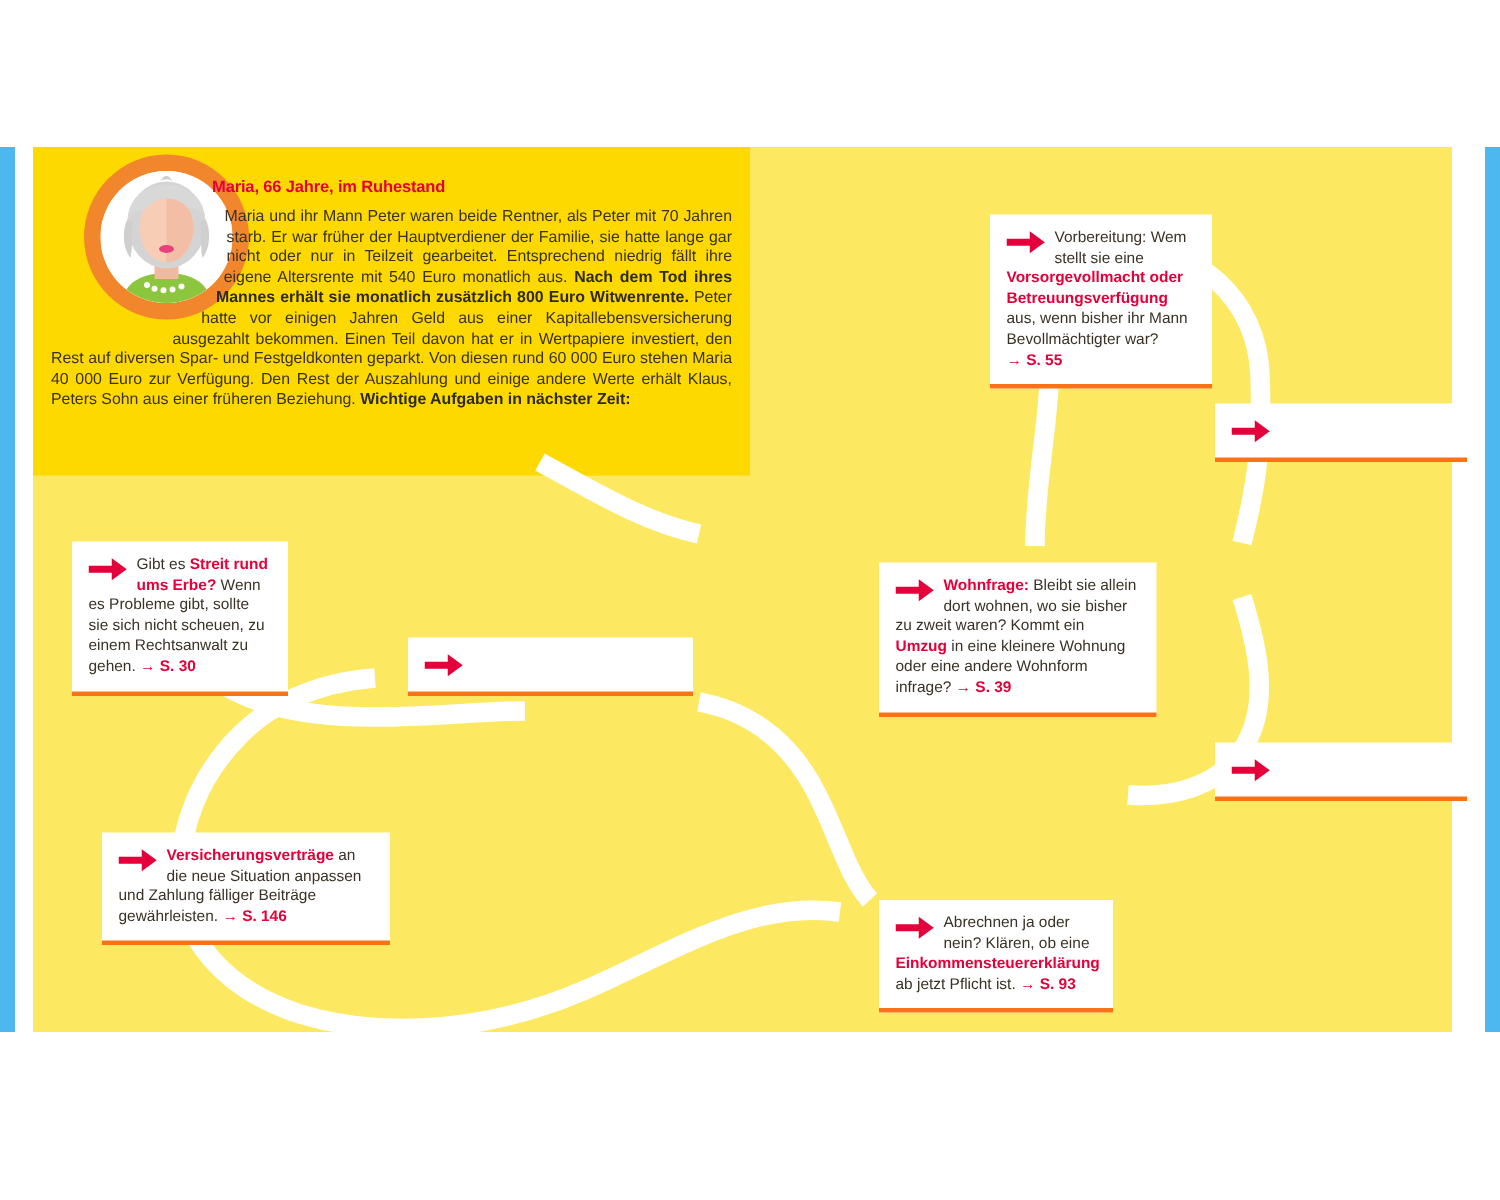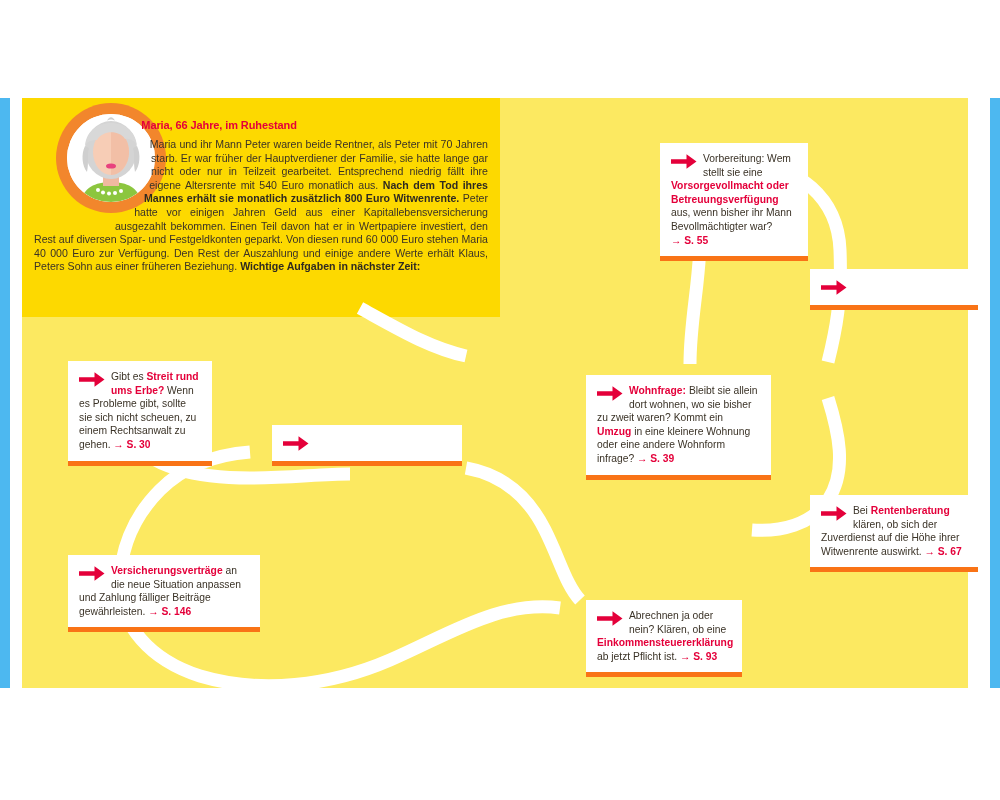--- a/index.html
+++ b/index.html
@@ -63,21 +63,21 @@
     color:#3a3226;font-size:10.6px;line-height:13.6px;
     text-align:justify;text-align-last:left;margin:0;
   }
   .head-body b{font-weight:bold;color:#2f2a20;}
 
   
   .card{
     position:absolute;background:#ffffff;
     box-sizing:border-box;
     padding:9px 11px 9px 11px;
-    border-bottom:5px solid #f97316;
+    border-bottom:3px solid #f97316;
     color:#3a3226;
     font-size:10.3px;line-height:13.6px;
   }
   .card .arrow{
     float:left;width:26px;height:17px;margin:1px 6px 0 0;
   }
   .card b{color:#e4003a;font-weight:bold;}
   .card .pg{color:#e4003a;font-weight:bold;white-space:nowrap;}
   .card p{margin:0;}
 </style>
@@ -146,21 +146,21 @@
     </div>
   </div>
 
   <div class="headtext">
     <div class="float-circle"></div>
     <div class="head-title">Maria, 66 Jahre, im Ruhestand</div>
     <p class="head-body">Maria und ihr Mann Peter waren beide Rentner, als Peter mit 70 Jahren starb. Er war früher der Hauptverdiener der Familie, sie hatte lange gar nicht oder nur in Teilzeit gearbeitet. Entsprechend niedrig fällt ihre eigene Altersrente mit 540 Euro monatlich aus. <b>Nach dem Tod ihres Mannes erhält sie monatlich zusätzlich 800 Euro Witwenrente.</b> Peter hatte vor einigen Jahren Geld aus einer Kapitallebensversicherung ausgezahlt bekommen. Einen Teil davon hat er in Wertpapiere investiert, den Rest auf diversen Spar- und Festgeldkonten geparkt. Von diesen rund 60 000 Euro stehen Maria 40 000 Euro zur Verfügung. Den Rest der Auszahlung und einige andere Werte erhält Klaus, Peters Sohn aus einer früheren Beziehung. <b>Wichtige Aufgaben in nächster Zeit:</b></p>
   </div>
 
   <div id="cards-host">
-      <div class="card" style="left: 48px; top: 361px; width: 144px; margin-left: 20px;">
+      <div class="card" style="left: 48px; top: 361px; width: 144px;">
         <svg class="arrow" viewBox="0 0 26 17" xmlns="http://www.w3.org/2000/svg">
           <path d="M0 6.2 H15.5 V1.2 L25.5 8.5 L15.5 15.8 V10.8 H0 Z" fill="#e4003a"></path>
         </svg>
         <p>Gibt es <b>Streit rund ums Erbe?</b> Wenn es Probleme gibt, sollte sie sich nicht scheuen, zu einem Rechtsanwalt zu gehen. <span class="pg">→ S. 30</span></p>
       </div>
       <div class="card" style="left: 272px; top: 425px; width: 190px;">
         <svg class="arrow" viewBox="0 0 26 17" xmlns="http://www.w3.org/2000/svg">
           <path d="M0 6.2 H15.5 V1.2 L25.5 8.5 L15.5 15.8 V10.8 H0 Z" fill="#e4003a"></path>
         </svg>
       </div>
@@ -184,21 +184,20 @@
       <div class="card" style="left: 586px; top: 375px; width: 185px;">
         <svg class="arrow" viewBox="0 0 26 17" xmlns="http://www.w3.org/2000/svg">
           <path d="M0 6.2 H15.5 V1.2 L25.5 8.5 L15.5 15.8 V10.8 H0 Z" fill="#e4003a"></path>
         </svg>
         <p><b>Wohnfrage:</b> Bleibt sie allein dort wohnen, wo sie bisher zu zweit waren? Kommt ein <b>Umzug</b> in eine kleinere Wohnung oder eine andere Wohnform infrage? <span class="pg">→ S. 39</span></p>
       </div>
       <div class="card" style="left: 810px; top: 495px; width: 168px;">
         <svg class="arrow" viewBox="0 0 26 17" xmlns="http://www.w3.org/2000/svg">
           <path d="M0 6.2 H15.5 V1.2 L25.5 8.5 L15.5 15.8 V10.8 H0 Z" fill="#e4003a"></path>
         </svg>
-        <p>Bei <b>Rentenberatung</b> klären, ob sich der Zuverdienst auf die Höhe ihrer Witwenrente auswirkt. <span class="pg">→ S. 67</span></p>
       </div>
       <div class="card" style="left: 586px; top: 600px; width: 156px;">
         <svg class="arrow" viewBox="0 0 26 17" xmlns="http://www.w3.org/2000/svg">
           <path d="M0 6.2 H15.5 V1.2 L25.5 8.5 L15.5 15.8 V10.8 H0 Z" fill="#e4003a"></path>
         </svg>
         <p>Abrechnen ja oder nein? Klären, ob eine <b>Einkommensteuererklärung</b> ab jetzt Pflicht ist. <span class="pg">→ S. 93</span></p>
       </div>
     </div>
 
 </div>

